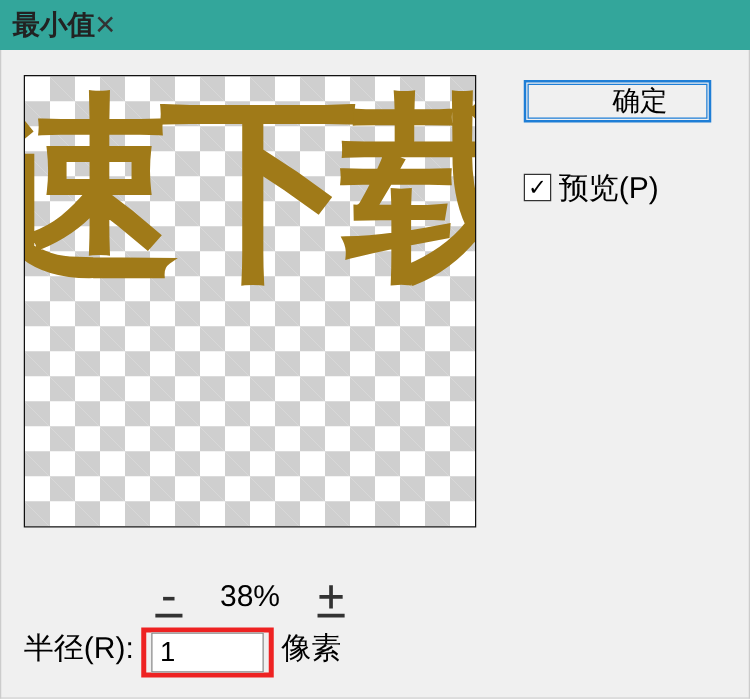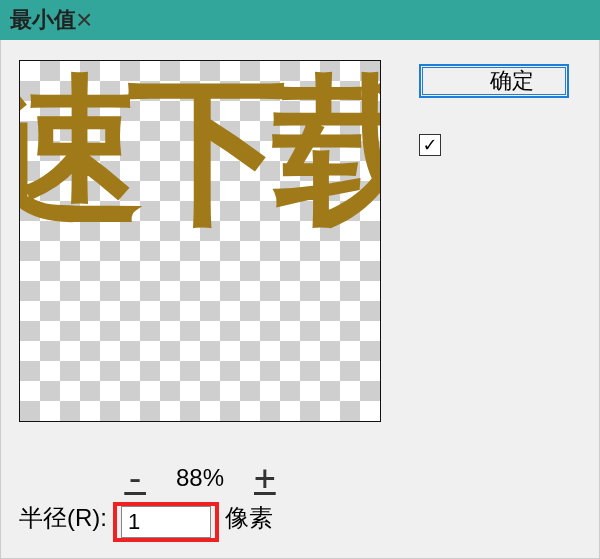--- a/index.html
+++ b/index.html
@@ -156,30 +156,31 @@
 
 <div class="dialog-body">
 
   <div class="left-col">
     <div class="preview">
       <div class="preview-text">速下载</div>
     </div>
 
     <div class="zoom-row">
       <span class="zoom-btn">-</span>
-      <span>88%</span>
+      <span>38%</span>
       <span class="zoom-btn">+</span>
     </div>
   </div>
 
   <div class="right-col">
     <button class="dlg-btn primary">确定</button>
 
     <div class="checkbox-row">
       <span class="checkbox">✓</span>
+      <span>预览(P)</span>
     </div>
   </div>
 
   <div class="radius-row">
     <span>半径(R):</span>
     <span class="radius-input-wrap">
       <input class="radius-input" type="text" value="1" style="">
     </span>
     <span>像素</span>
   </div>

